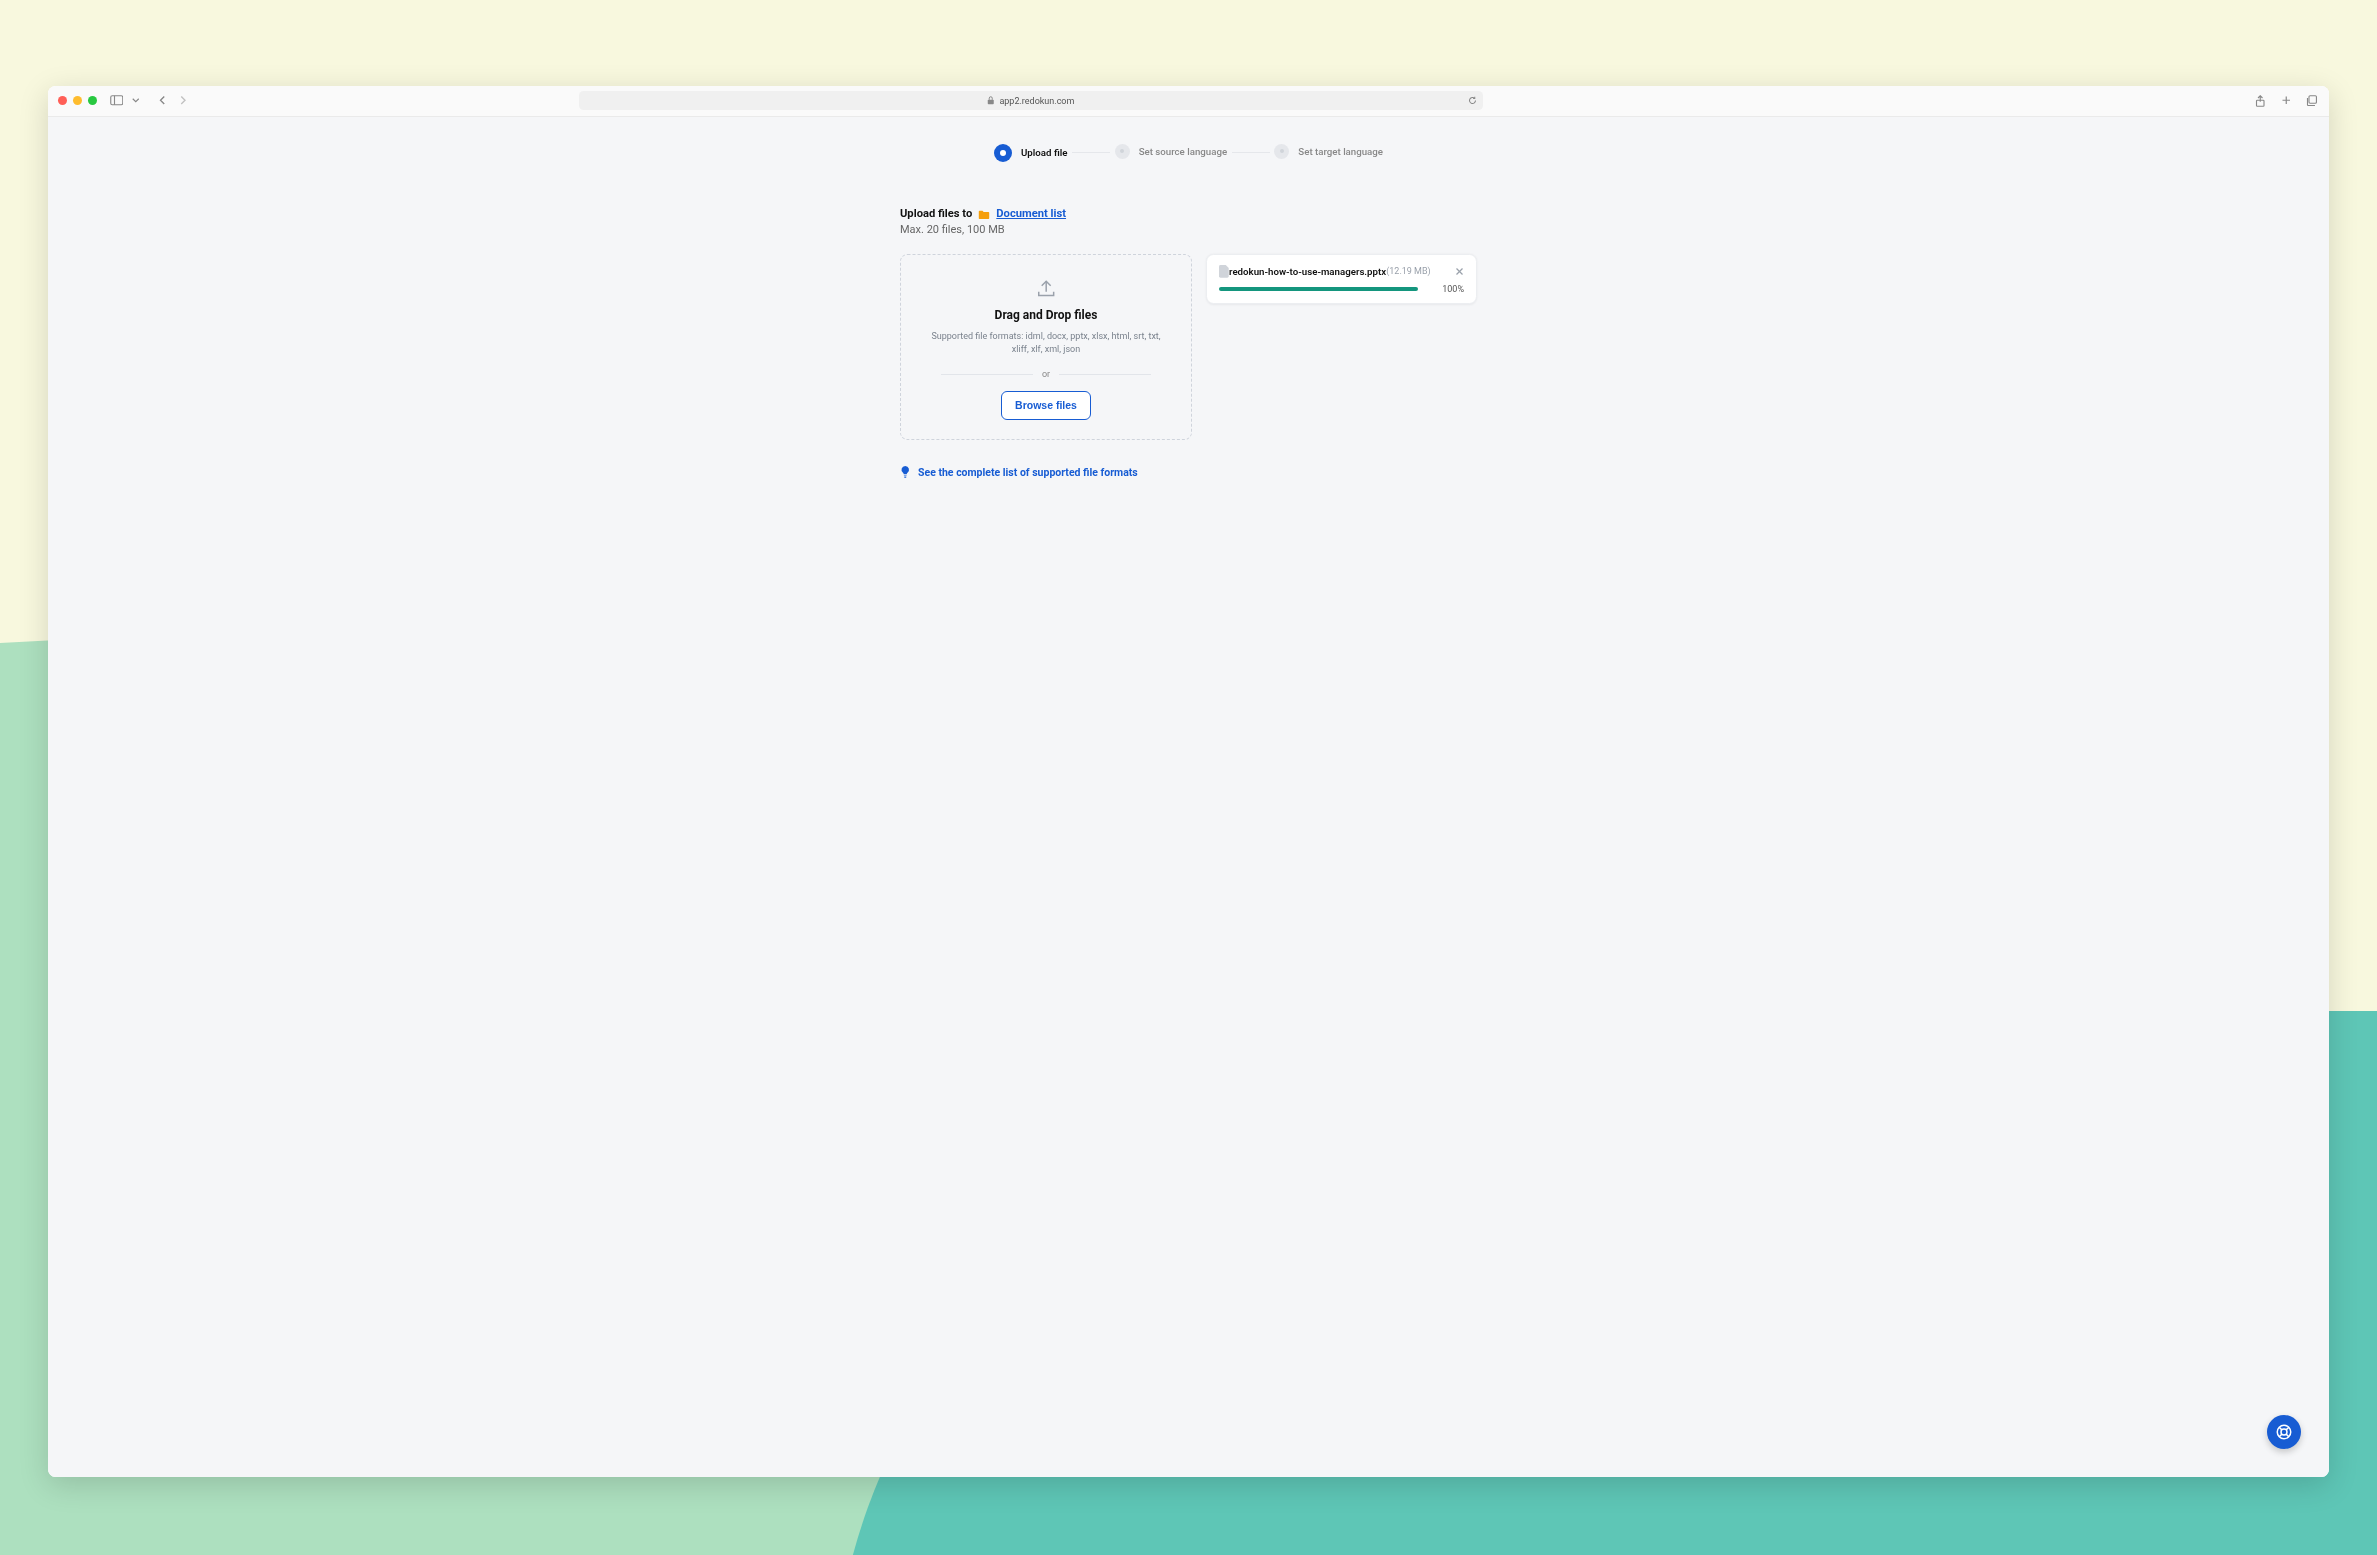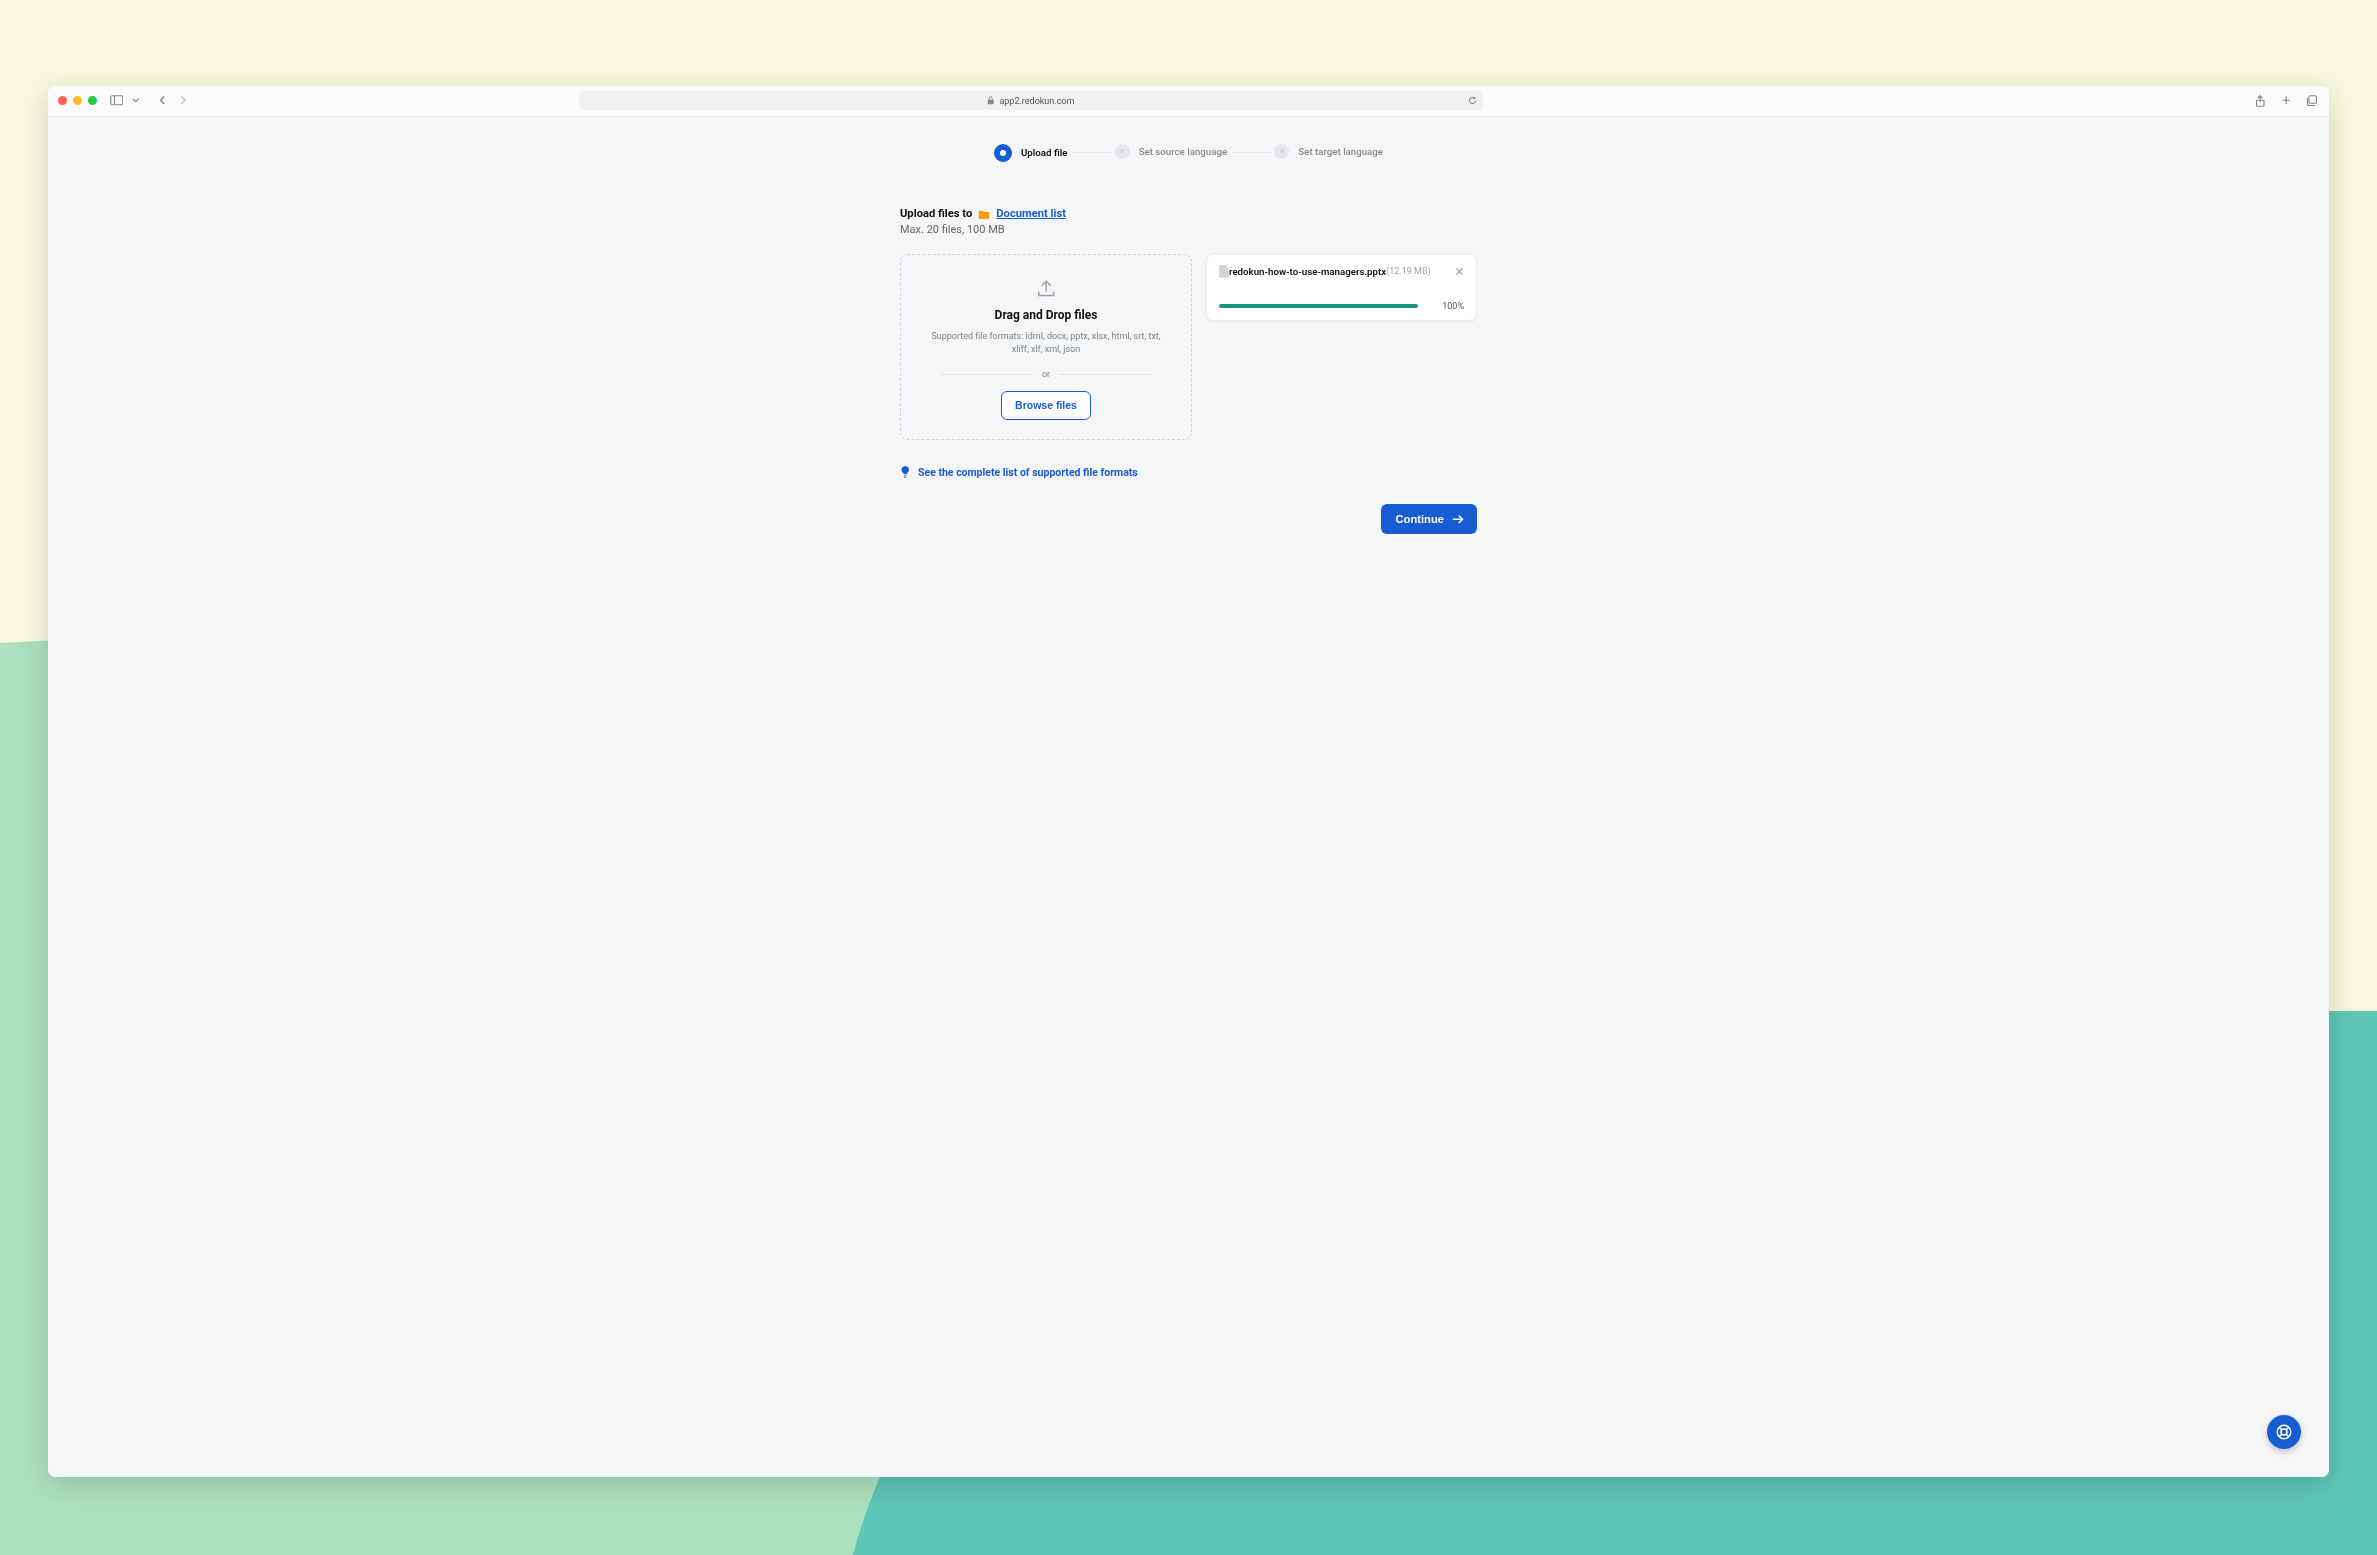--- a/index.html
+++ b/index.html
@@ -206,21 +206,21 @@
     border: 0.7px solid #eceef1;
     border-radius: 7.5px;
     box-shadow: 0 0.7px 2.2px rgba(16,24,40,0.06);
     padding: 10.5px 12px 9px;
     min-width: 269px;
   }
   .file-row { display:flex; align-items:center; gap:0; }
   .file-name { font-size: 9.7px; font-weight: 600; color:#111; }
   .file-size { font-size: 9px; color:#9aa1ab; }
   .file-close { margin-left:auto; color:#9aa1ab; cursor:pointer; }
-  .progress-row { display:flex; align-items:center; gap:24px; margin-top:23px; }
+  .progress-row { display:flex; align-items:center; gap:24px; margin-top:6px; }
   .progress-bar { flex:1; height:3.7px; background:#14967e; border-radius: 2.2px; }
   .progress-pct { font-size:9px; color:#555; }
   .formats-link-row {
     margin-top: 25.4px;
     display:flex; align-items:center; gap:7.5px;
     color:#175CD3; font-weight:700; font-size:10.5px;
   }
   .continue-row {
     display:flex; justify-content:flex-end; margin-top: 25.4px;
   }
@@ -407,31 +407,20 @@
         <span>
           <svg width="10.5" height="12" viewBox="0 0 14 16" fill="#175CD3">
               <path d="M7 0 a5 5 0 0 1 3 9 c-.7.6-1 1.3-1 2 H5 c0-.7-.3-1.4-1-2 A5 5 0 0 1 7 0 Z"></path>
               <rect x="5" y="12.5" width="4" height="1.2" rx="0.6"></rect>
               <rect x="5.5" y="14.3" width="3" height="1.2" rx="0.6"></rect>
             </svg>
         </span>
         <a href="#" style="color:#175CD3; text-decoration:none;">See the complete list of supported file formats</a>
       </div>
 
-      <div class="continue-row">
-        <button class="continue-btn">
-          <span>Continue</span>
-          <span>
-            <svg width="12" height="10.5" viewBox="0 0 16 14" fill="none" stroke="currentColor" stroke-width="2">
-                <line x1="1" y1="7" x2="13" y2="7"></line>
-                <polyline points="9,2 14,7 9,12"></polyline>
-              </svg>
-          </span>
-        </button>
-      </div>
 
     </div>
 
     <div class="help-fab">
       <span>
         <svg width="18" height="18" viewBox="0 0 24 24" fill="none" stroke="currentColor" stroke-width="2">
             <circle cx="12" cy="12" r="9"></circle>
             <circle cx="12" cy="12" r="4"></circle>
             <line x1="5.6" y1="5.6" x2="9.2" y2="9.2"></line>
             <line x1="18.4" y1="5.6" x2="14.8" y2="9.2"></line>

